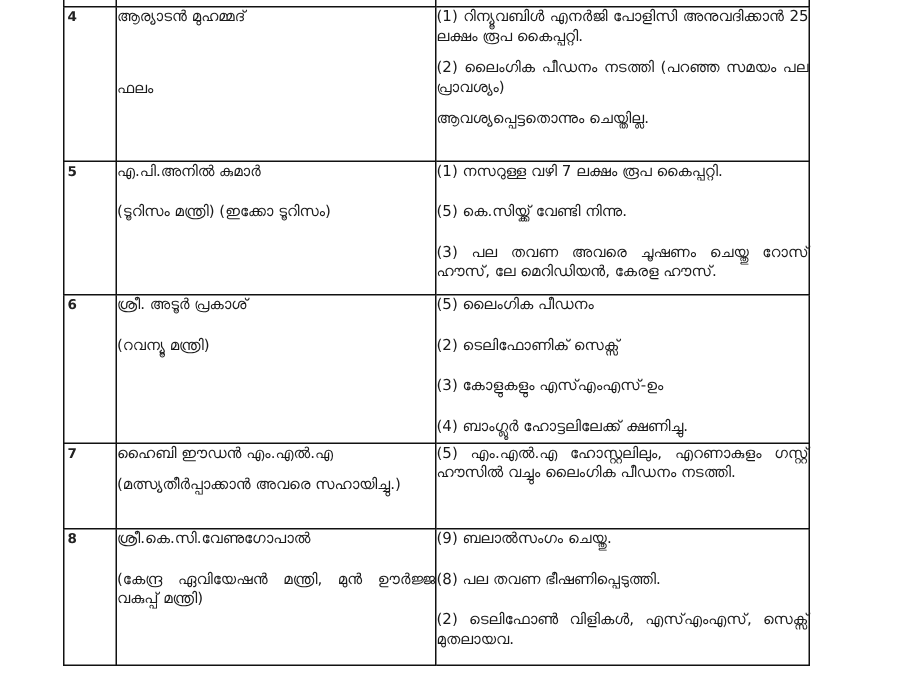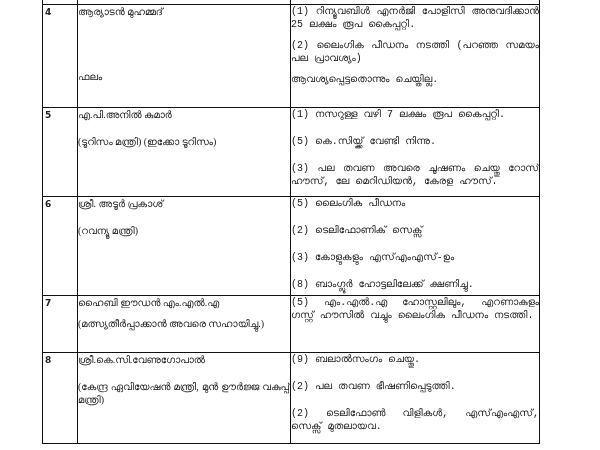--- a/index.html
+++ b/index.html
@@ -11,30 +11,30 @@
       width: 498px; border-collapse: collapse; table-layout: fixed;
     }
     table.doc-table td {
       border: 1.5px solid #111;
       vertical-align: top;
       padding: 0;
       font-size: 10px;
       line-height: 13px;
     }
     td.col-no { width: 34px; }
-    td.col-name { width: 212px; font-family: Liberation Serif, serif; }
-    td.col-desc { width: 248px; font-family: Liberation Mono, monospace; }
+    td.col-name { width: 212px; }
+    td.col-desc { width: 248px; }
     .topstub td { height: 4px; }
     .cell-pad { padding: 6px 6px 4px 7px; }
     .num { font-size: 9px; font-weight: bold; color: #222; padding-left: 2px; }
     .line { display: block; margin-bottom: 14px; }
     .line.tight { margin-bottom: 8px; }
     .line:last-child { margin-bottom: 4px; }
     .justify { text-align: justify; text-align-last: left; }
-    .gap-big { margin-top: 52px; }
+    .gap-big { margin-top: 35px; }
   </style>
 </head>
 <body>
 
 <div class="page">
   <table class="doc-table">
     <tbody>
         <tr class="topstub">
       <td class="col-no"></td>
       <td class="col-name"></td>
@@ -76,21 +76,21 @@
         <span class="num">6</span>
       </td>
       <td class="col-name cell-pad">
         <span class="line">ശ്രീ. അടൂര്‍ പ്രകാശ്</span>
         <span class="line">(റവന്യൂ മന്ത്രി)</span>
       </td>
       <td class="col-desc cell-pad">
         <span class="line">(5) ലൈംഗിക പീഡനം</span>
         <span class="line">(2) ടെലിഫോണിക് സെക്സ്</span>
         <span class="line">(3) കോളുകളും എസ്എംഎസ്-ഉം</span>
-        <span class="line">(8) ബാംഗ്ലൂര്‍ ഹോട്ടലിലേക്ക് ക്ഷണിച്ചു.</span>
+        <span class="line">(4) ബാംഗ്ലൂര്‍ ഹോട്ടലിലേക്ക് ക്ഷണിച്ചു.</span>
       </td>
     </tr>
 
     <tr style="height:57px;">
       <td class="col-no cell-pad">
         <span class="num">7</span>
       </td>
       <td class="col-name cell-pad">
         <span class="line tight">ഹൈബി ഈഡന്‍ എം.എല്‍.എ</span>
         <span class="line">(മത്സ്യതീര്‍പ്പാക്കാന്‍ അവരെ സഹായിച്ചു.)</span>
@@ -103,19 +103,19 @@
     <tr style="height:91px;">
       <td class="col-no cell-pad">
         <span class="num">8</span>
       </td>
       <td class="col-name cell-pad">
         <span class="line">ശ്രീ.കെ.സി.വേണുഗോപാല്‍</span>
         <span class="line justify">(കേന്ദ്ര ഏവിയേഷന്‍ മന്ത്രി, മുന്‍ ഊര്‍ജ്ജ വകുപ്പ് മന്ത്രി)</span>
       </td>
       <td class="col-desc cell-pad">
         <span class="line">(9) ബലാല്‍സംഗം ചെയ്തു.</span>
-        <span class="line">(2) പല തവണ ഭീഷണിപ്പെടുത്തി.</span>
+        <span class="line">(8) പല തവണ ഭീഷണിപ്പെടുത്തി.</span>
         <span class="line justify">(2) ടെലിഫോണ്‍ വിളികള്‍, എസ്എംഎസ്, സെക്സ് മുതലായവ.</span>
       </td>
     </tr>
   </tbody>
     </table>
 </div>
 
 </body></html>

